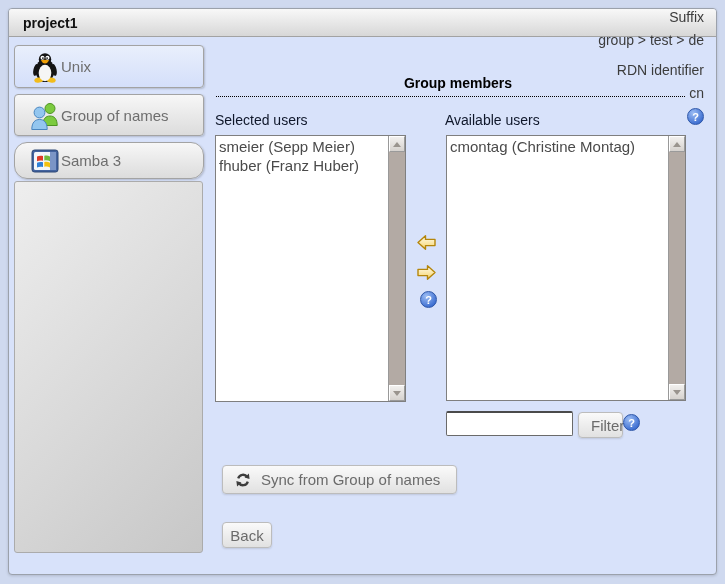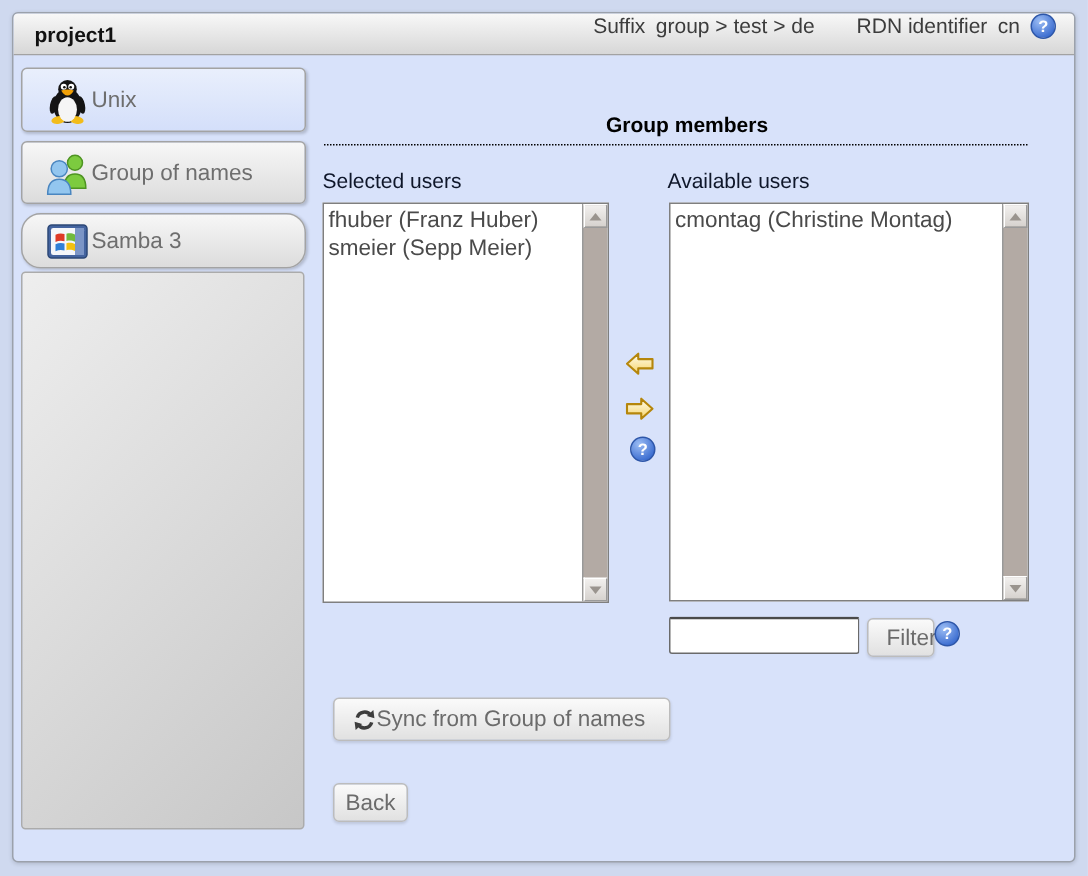--- a/index.html
+++ b/index.html
@@ -9,21 +9,21 @@
   .window { position:absolute; left:8px; top:8px; width:709px; height:567px;
     background:#d8e2fa; border:1px solid #9ba1ab; border-radius:4px;
     box-shadow:0 1px 3px rgba(0,0,0,.15); }
 
   
   .titlebar { position:absolute; left:0; top:0; width:100%; height:28px;
     background:linear-gradient(#f8f8f8,#d7d7d7); border-bottom:1px solid #a2a2a2;
     border-radius:3px 3px 0 0; display:flex; align-items:center; }
   .titlebar .title { font-weight:bold; font-size:14px; color:#111; margin-left:14px; }
   .titlebar .right { position:absolute; right:12px; top:0; height:28px;
-    display:flex; align-items:flex-start; gap:7px; font-size:14px; color:#3c3c3c; }
+    display:flex; align-items:flex-end; gap:7px; font-size:14px; color:#3c3c3c;flex-direction:column; }
   .titlebar .gap { width:14px; }
 
   .help { width:17px; height:17px; border-radius:50%;
     background:radial-gradient(circle at 35% 28%, #9cbdf4, #3e6fd1 75%);
     border:1px solid #2d56a8; color:#fff; font-weight:bold; font-size:11px;
     display:flex; align-items:center; justify-content:center; cursor:pointer;
     flex:0 0 auto; }
 
   
   .tab { position:absolute; left:5px; width:190px; border:1px solid #a3a3a3;
@@ -79,21 +79,21 @@
   
   .filter-input { position:absolute; left:437px; top:402px; width:127px; height:25px;
     border:1px solid #6a6a6a; border-top:2px solid #4a4a4a; border-radius:2px;
     background:#fff; font-size:14px; padding:0 4px; color:#333; outline:none; }
   .btn { background:linear-gradient(#fafafa,#e1e1e1); border:1px solid #bcbcbc;
     border-radius:4px; color:#6b6b6b; font-size:15px; cursor:pointer;
     box-shadow:0 1px 2px rgba(0,0,0,.12);
     font-family:"Liberation Sans","DejaVu Sans",sans-serif; }
   .btn-filter { position:absolute; left:569px; top:403px; width:45px; height:26px;padding-left:12px; }
   .btn-sync { position:absolute; left:213px; top:456px; height:29px;
-    padding:0 16px 0 12px; display:flex; align-items:center; gap:0; }
+    padding:0 16px 0 12px; display:flex; align-items:center; gap:10px; }
   .btn-back { position:absolute; left:213px; top:513px; width:50px; height:26px; }
 </style>
 </head>
 <body>
 
 <div class="window">
 
   <div class="titlebar">
     <span class="title">project1</span>
     <span class="right">
@@ -155,22 +155,22 @@
 
   <div class="side-fill"></div>
 
   <div class="section-head">Group members</div>
 
   <div class="field-label lbl-selected">Selected users</div>
   <div class="field-label lbl-available">Available users</div>
 
   <div class="listbox lb-selected">
     <div class="lb-items">
+        <div class="lb-item">smeier (Sepp Meier)</div>
         <div class="lb-item">fhuber (Franz Huber)</div>
-        <div class="lb-item">smeier (Sepp Meier)</div>
       </div>
     <div class="sb">
       <div class="sb-btn sb-up">
           <span class="tri-up"></span>
         </div>
       <div class="sb-btn sb-down">
           <span class="tri-down"></span>
         </div>
     </div>
   </div>

